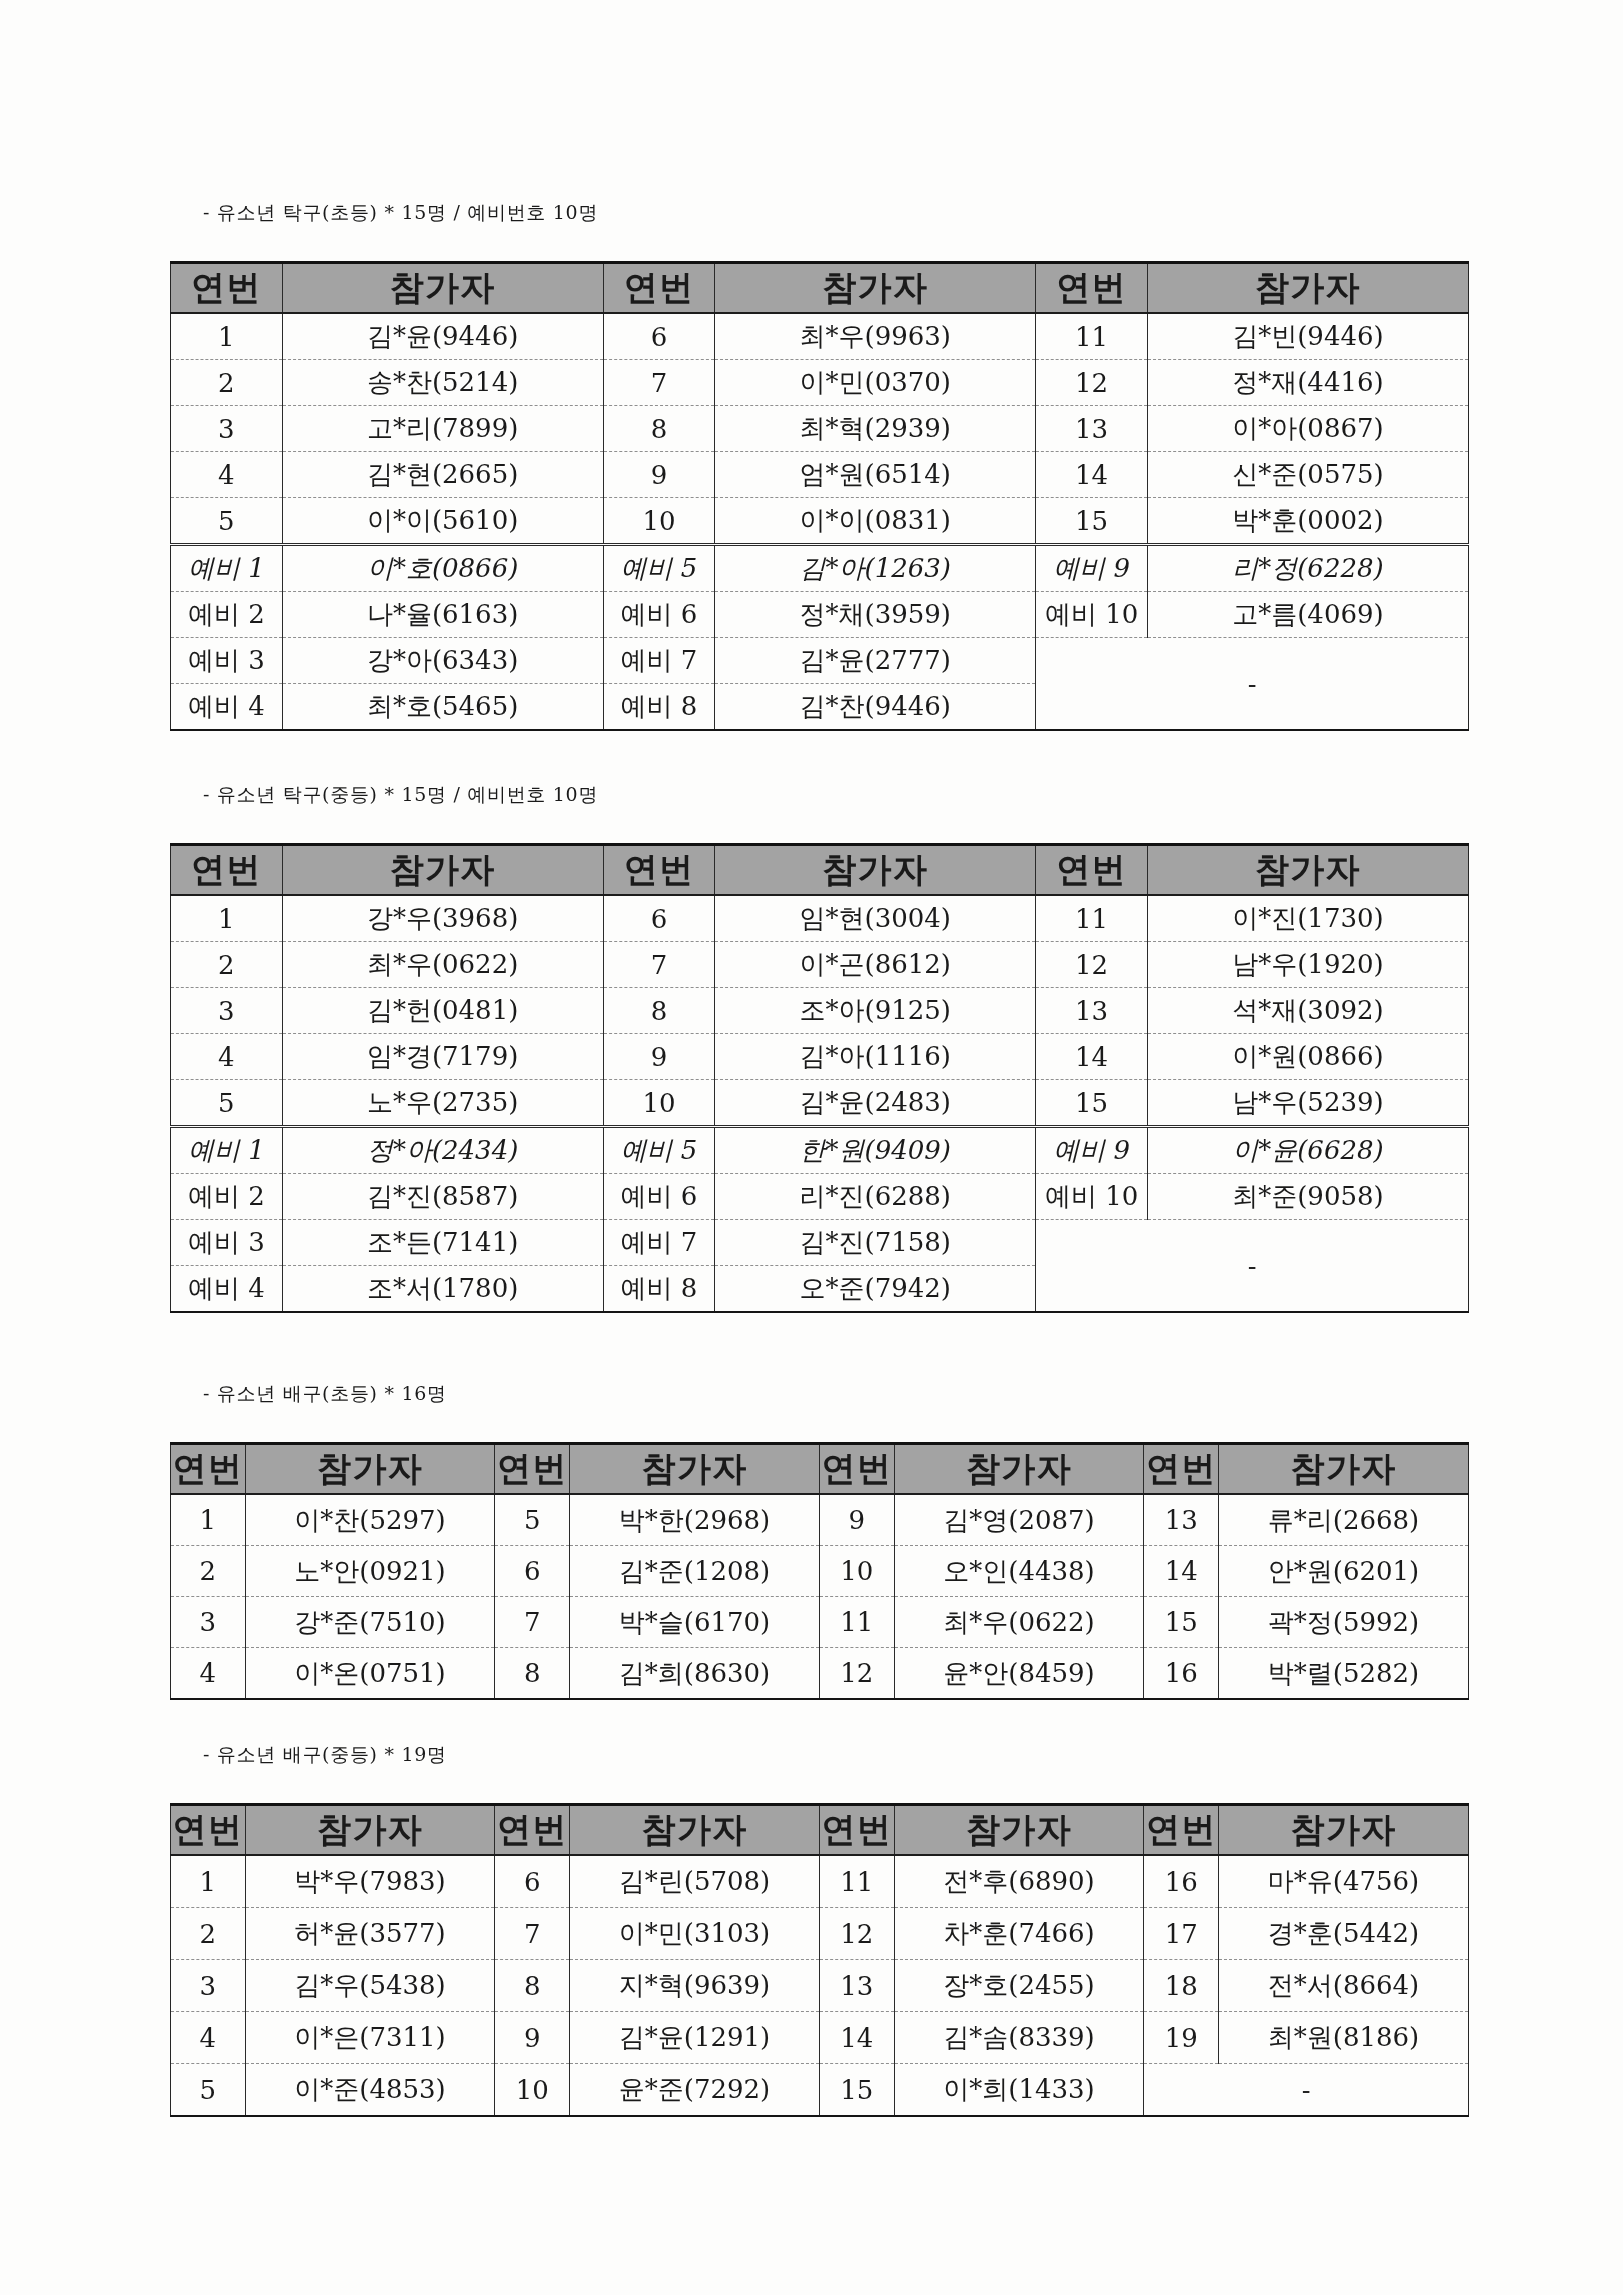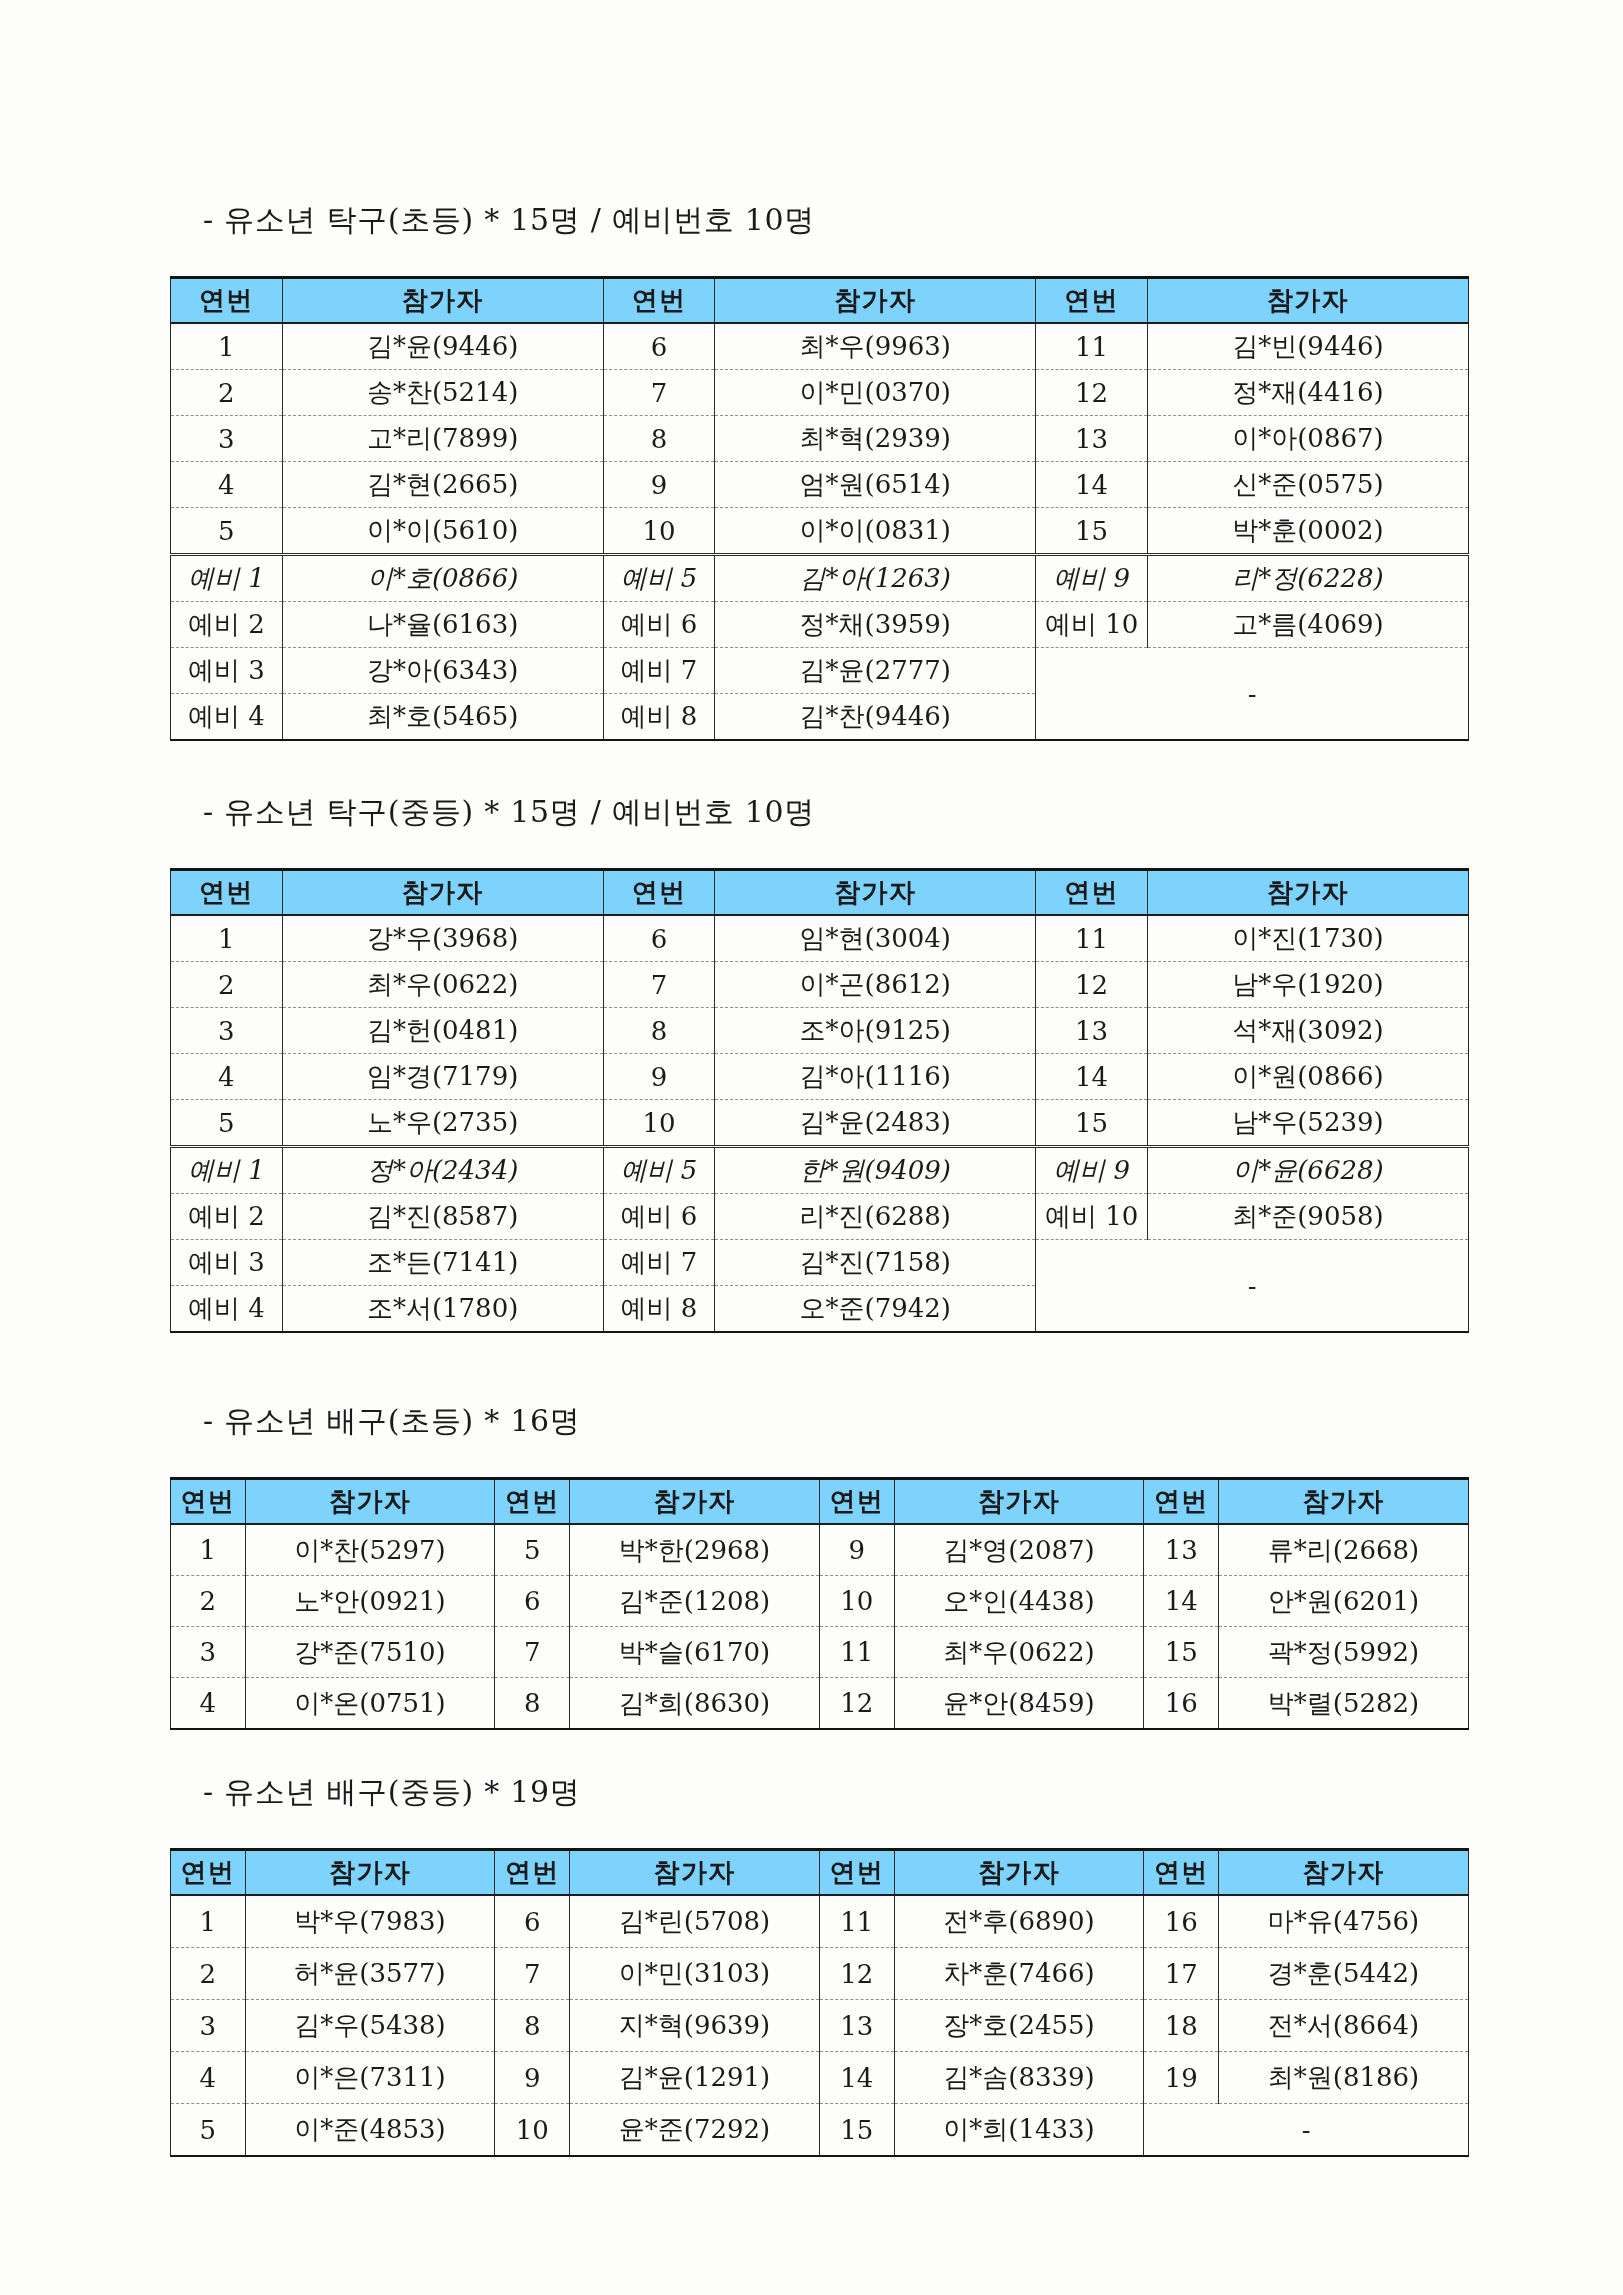--- a/index.html
+++ b/index.html
@@ -12,43 +12,43 @@
     overflow: hidden;
   }
   .page {
     box-sizing: border-box;
     width: 1623px;
     height: 2295px;
     padding: 200px 154px 0 170px;
   }
   section.part { margin: 0; }
   .section-title {
-    font-size: 30px;
+    font-size: 19px;
     font-weight: 400;
     letter-spacing: 0.7px;
     margin: 0 0 35px 0;
     padding-left: 33px;
     white-space: pre;
   }
   section.part:nth-of-type(2) .section-title { margin-top: 51px; }
   section.part:nth-of-type(3) .section-title { margin-top: 68px; }
   section.part:nth-of-type(4) .section-title { margin-top: 42px; }
 
   table.roster {
     width: 100%;
     border-collapse: collapse;
     table-layout: fixed;
     border-top: 3.3px solid #121212;
     border-bottom: 2.6px solid #151515;
     border-left: 1.3px solid #262626;
     border-right: 1.3px solid #262626;
   }
   table.roster th {
-    background: #7dd3fc;
-    font-size: 26px;
+    background: #a3a3a3;
+    font-size: 34px;
     font-weight: 700;
     height: 41px;
     text-align: center;
     vertical-align: middle;
     border-bottom: 2px solid #1c1c1c;
     letter-spacing: 1.3px;
   }
   table.roster td {
     font-size: 26px;
     height: 43px;

